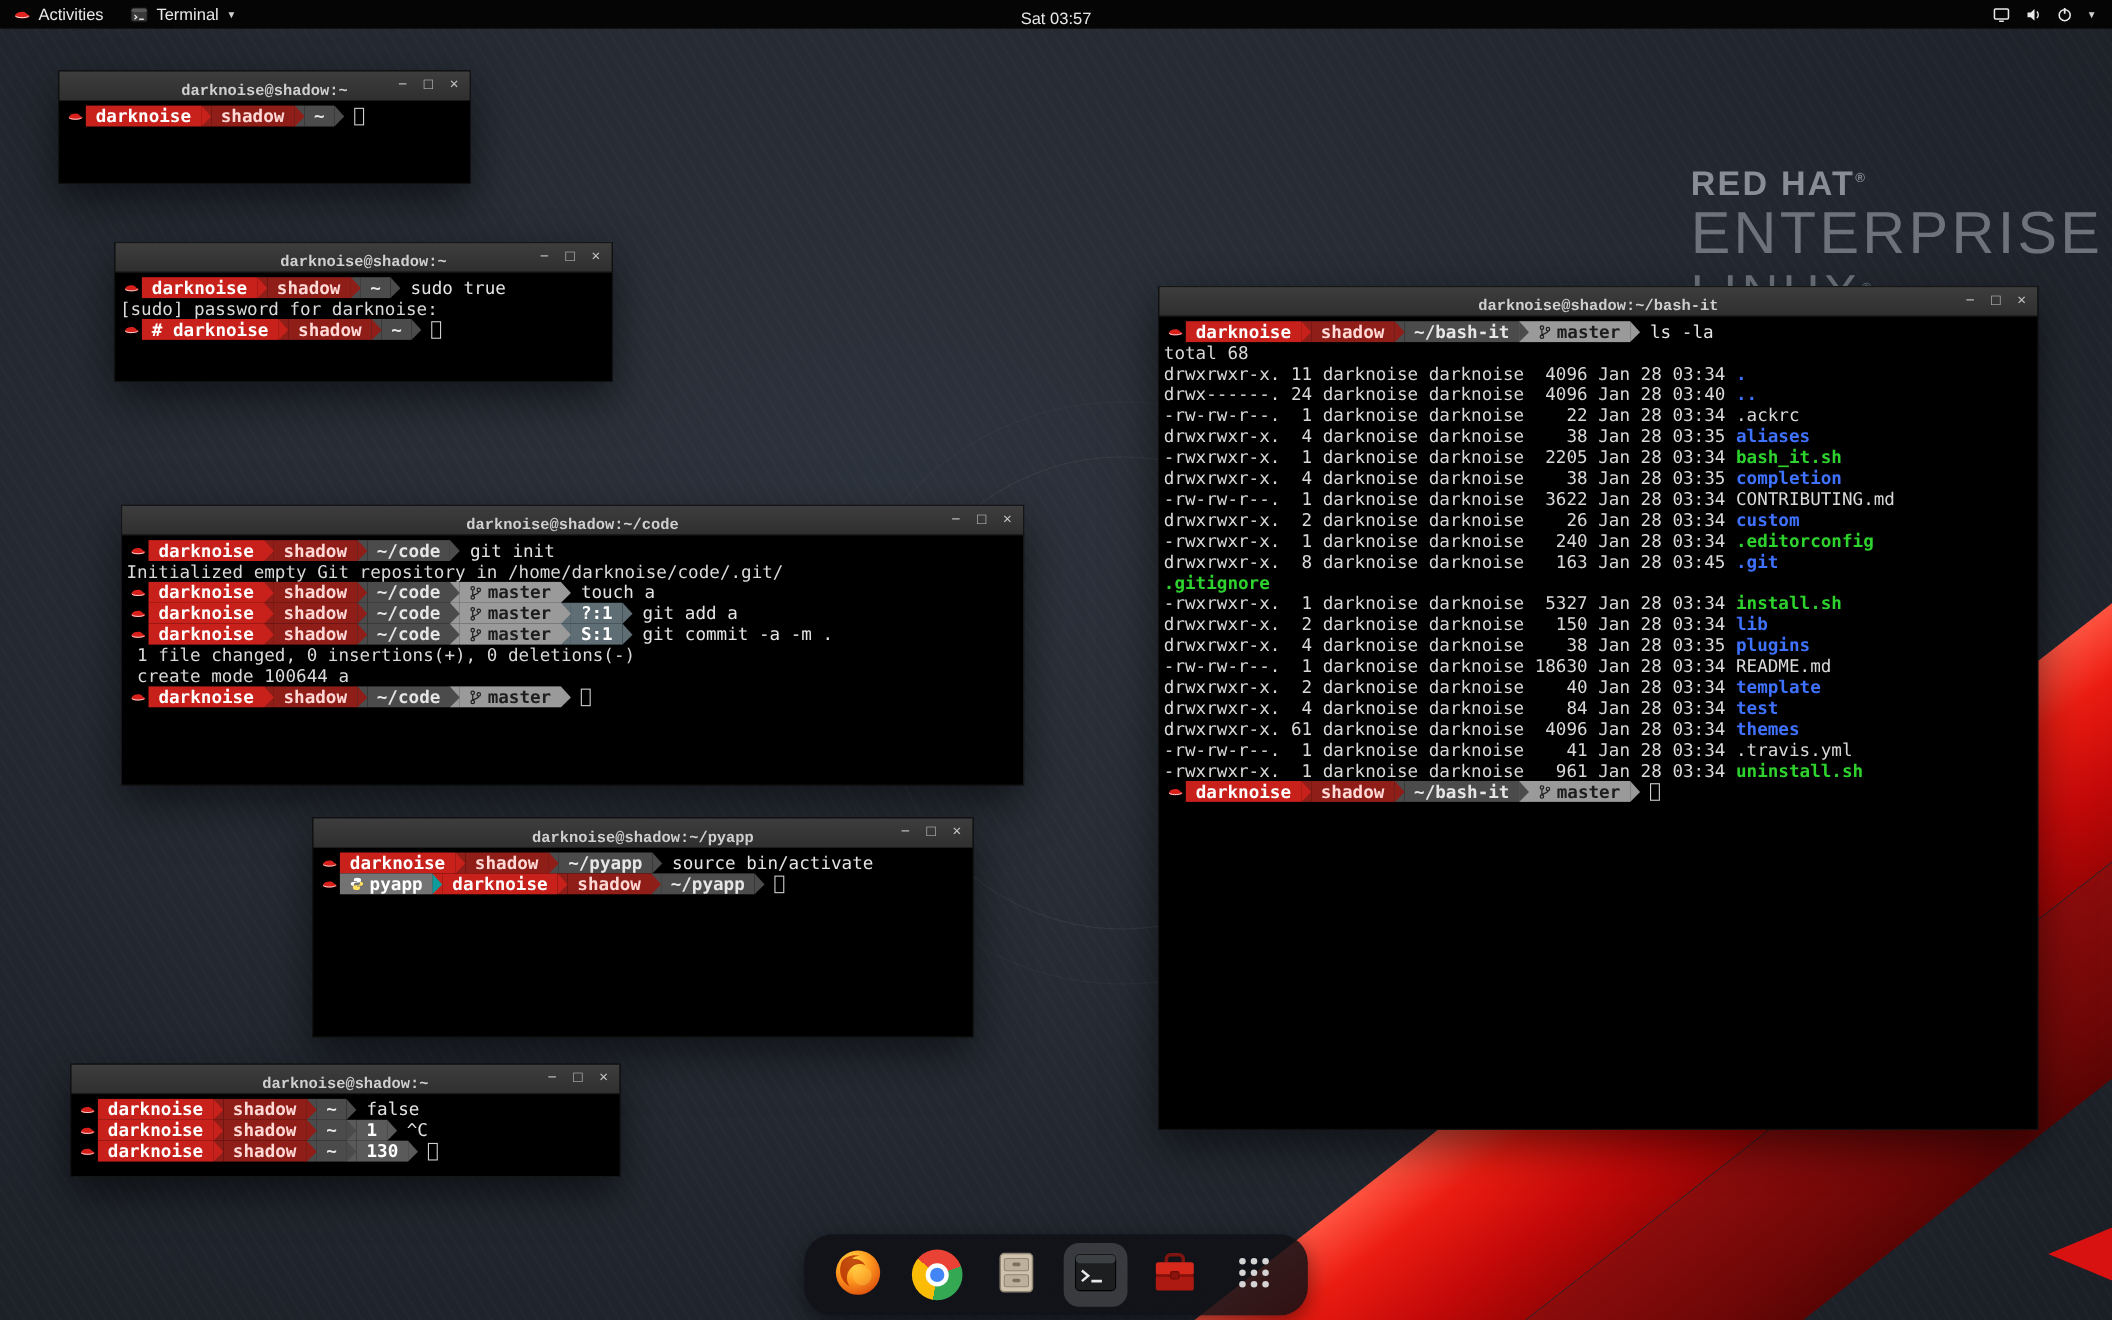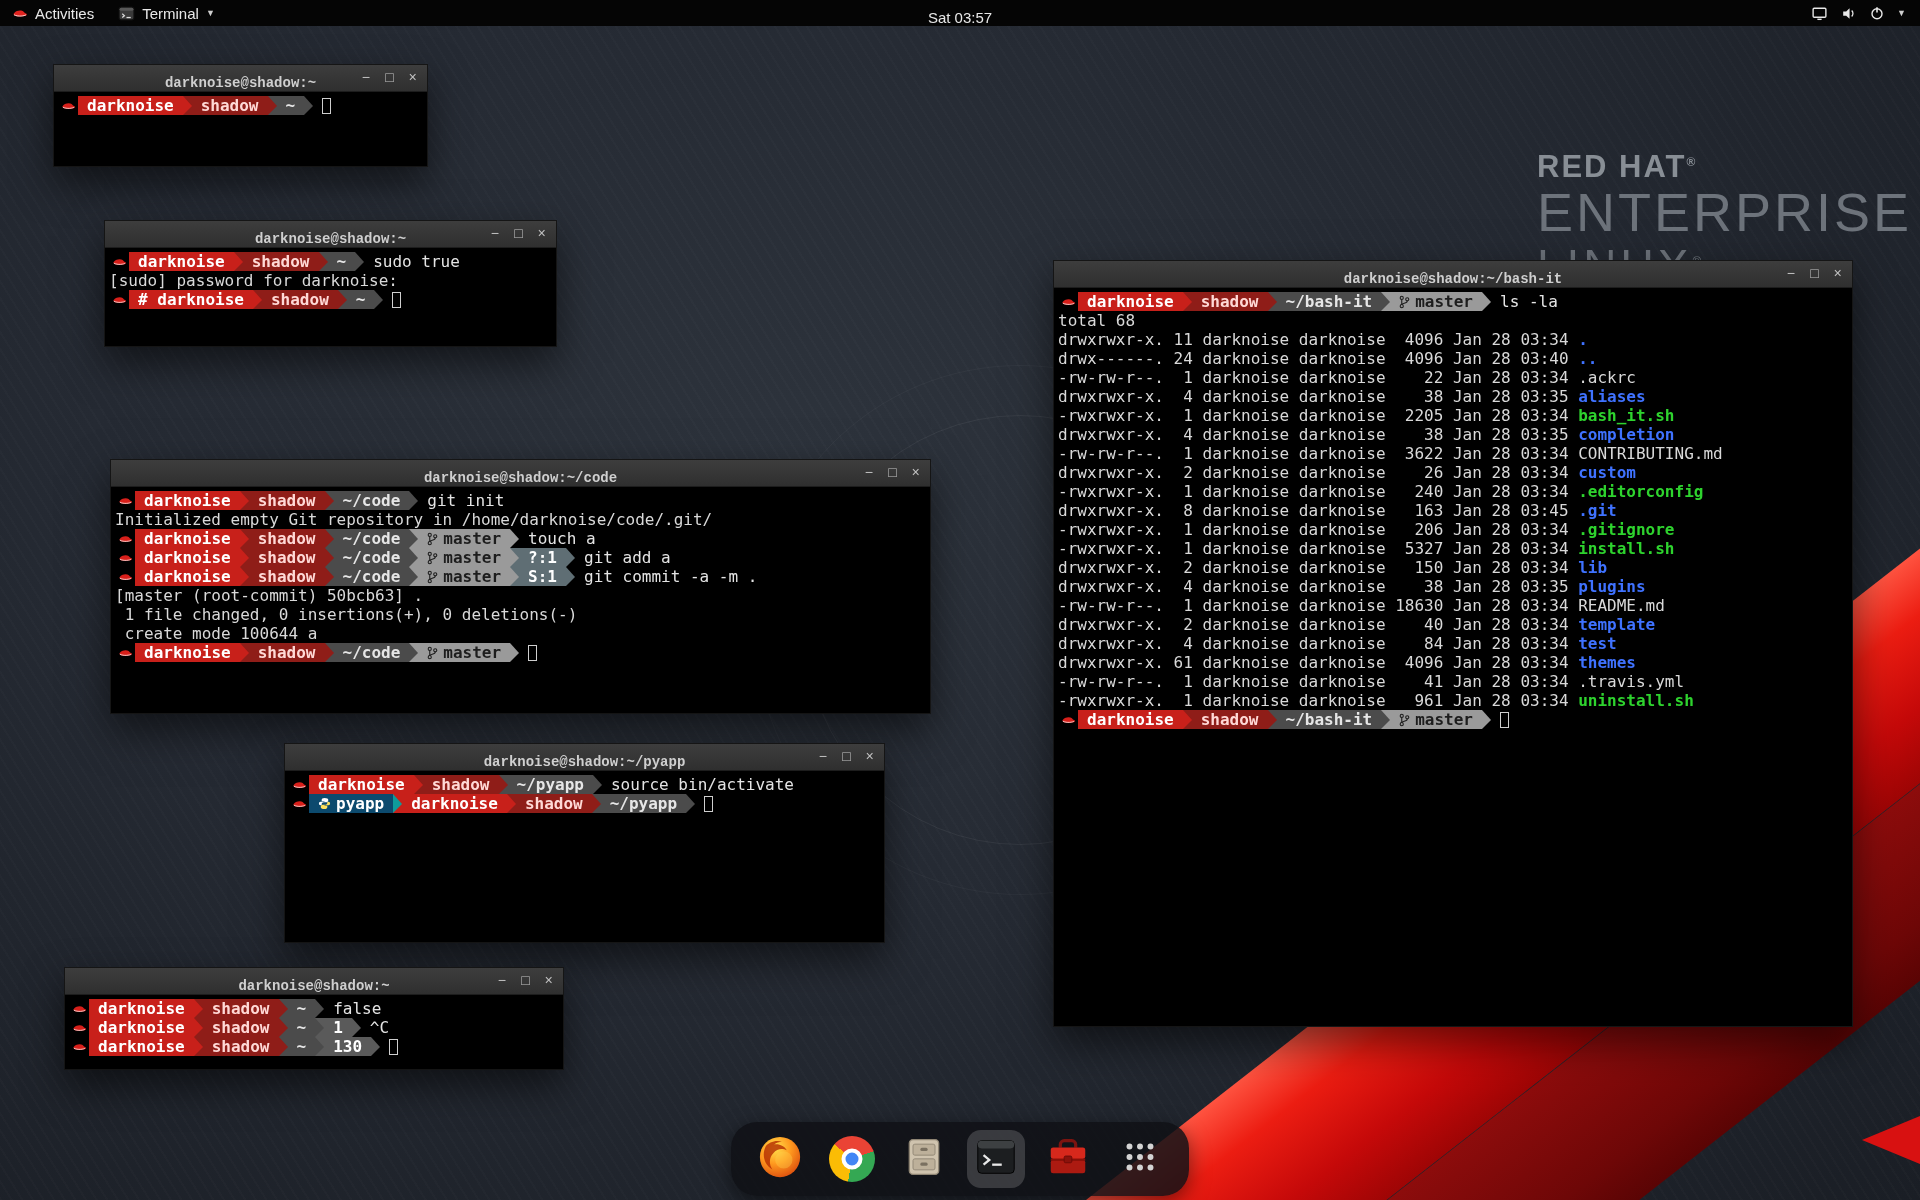--- a/index.html
+++ b/index.html
@@ -228,21 +228,20 @@
                 </svg></span><span>master</span></span><span class="sep" style="border-left-color: rgb(154, 154, 154); background: rgb(95, 110, 116);"></span><span class="seg seg-gitstat" style="background: rgb(95, 110, 116); color: rgb(255, 255, 255);"><span>?:1</span></span><span class="sep" style="border-left-color: rgb(95, 110, 116); background: transparent;"></span><span class="cmd">git add a</span></div>
           <div class="line"><span class="hat"><svg width="15" height="11" viewBox="0 0 20 14">
                 <path d="M2 9c0-1 2-5 8-5 4 0 5 2 6 3l2 1c1 .5 1 2-1 2.5-2 .6-5 1-8 1S3 11 2 9z" fill="#d81f1a"></path>
                 <path d="M2.5 9.2c2 1.3 6 1.8 9 1.6 3-.2 4.8-.8 6-1.5" stroke="#fff" stroke-width="1" fill="none"></path>
               </svg></span><span class="seg seg-user" style="background: rgb(200, 32, 26); color: rgb(255, 255, 255);"><span>darknoise</span></span><span class="sep" style="border-left-color: rgb(200, 32, 26); background: rgb(143, 29, 24);"></span><span class="seg seg-host" style="background: rgb(143, 29, 24); color: rgb(255, 217, 214);"><span>shadow</span></span><span class="sep" style="border-left-color: rgb(143, 29, 24); background: rgb(75, 75, 75);"></span><span class="seg seg-path" style="background: rgb(75, 75, 75); color: rgb(230, 230, 230);"><span>~/code</span></span><span class="sep" style="border-left-color: rgb(75, 75, 75); background: rgb(154, 154, 154);"></span><span class="seg seg-git" style="background: rgb(154, 154, 154); color: rgb(29, 29, 29);"><span class="seg-icon"><svg width="11" height="14" viewBox="0 0 12 15">
                   <circle cx="3" cy="3" r="1.7" fill="none" stroke="currentColor" stroke-width="1.2"></circle>
                   <circle cx="3" cy="12" r="1.7" fill="none" stroke="currentColor" stroke-width="1.2"></circle>
                   <circle cx="9" cy="4.5" r="1.7" fill="none" stroke="currentColor" stroke-width="1.2"></circle>
                   <path d="M3 4.8v5.4 M9 6.3c0 3-6 2.2-6 4.5" stroke="currentColor" stroke-width="1.2" fill="none"></path>
                 </svg></span><span>master</span></span><span class="sep" style="border-left-color: rgb(154, 154, 154); background: rgb(95, 110, 116);"></span><span class="seg seg-gitstat" style="background: rgb(95, 110, 116); color: rgb(255, 255, 255);"><span>S:1</span></span><span class="sep" style="border-left-color: rgb(95, 110, 116); background: transparent;"></span><span class="cmd">git commit -a -m .</span></div>
-          <div class="line"><span class="plain">[master (root-commit) 50bcb63] .</span></div>
           <div class="line"><span class="plain"> 1 file changed, 0 insertions(+), 0 deletions(-)</span></div>
           <div class="line"><span class="plain"> create mode 100644 a</span></div>
           <div class="line"><span class="hat"><svg width="15" height="11" viewBox="0 0 20 14">
                 <path d="M2 9c0-1 2-5 8-5 4 0 5 2 6 3l2 1c1 .5 1 2-1 2.5-2 .6-5 1-8 1S3 11 2 9z" fill="#d81f1a"></path>
                 <path d="M2.5 9.2c2 1.3 6 1.8 9 1.6 3-.2 4.8-.8 6-1.5" stroke="#fff" stroke-width="1" fill="none"></path>
               </svg></span><span class="seg seg-user" style="background: rgb(200, 32, 26); color: rgb(255, 255, 255);"><span>darknoise</span></span><span class="sep" style="border-left-color: rgb(200, 32, 26); background: rgb(143, 29, 24);"></span><span class="seg seg-host" style="background: rgb(143, 29, 24); color: rgb(255, 217, 214);"><span>shadow</span></span><span class="sep" style="border-left-color: rgb(143, 29, 24); background: rgb(75, 75, 75);"></span><span class="seg seg-path" style="background: rgb(75, 75, 75); color: rgb(230, 230, 230);"><span>~/code</span></span><span class="sep" style="border-left-color: rgb(75, 75, 75); background: rgb(154, 154, 154);"></span><span class="seg seg-git" style="background: rgb(154, 154, 154); color: rgb(29, 29, 29);"><span class="seg-icon"><svg width="11" height="14" viewBox="0 0 12 15">
                   <circle cx="3" cy="3" r="1.7" fill="none" stroke="currentColor" stroke-width="1.2"></circle>
                   <circle cx="3" cy="12" r="1.7" fill="none" stroke="currentColor" stroke-width="1.2"></circle>
                   <circle cx="9" cy="4.5" r="1.7" fill="none" stroke="currentColor" stroke-width="1.2"></circle>
                   <path d="M3 4.8v5.4 M9 6.3c0 3-6 2.2-6 4.5" stroke="currentColor" stroke-width="1.2" fill="none"></path>
@@ -259,21 +258,21 @@
           </span>
         </div>
         <div class="term">
           <div class="line"><span class="hat"><svg width="15" height="11" viewBox="0 0 20 14">
                 <path d="M2 9c0-1 2-5 8-5 4 0 5 2 6 3l2 1c1 .5 1 2-1 2.5-2 .6-5 1-8 1S3 11 2 9z" fill="#d81f1a"></path>
                 <path d="M2.5 9.2c2 1.3 6 1.8 9 1.6 3-.2 4.8-.8 6-1.5" stroke="#fff" stroke-width="1" fill="none"></path>
               </svg></span><span class="seg seg-user" style="background: rgb(200, 32, 26); color: rgb(255, 255, 255);"><span>darknoise</span></span><span class="sep" style="border-left-color: rgb(200, 32, 26); background: rgb(143, 29, 24);"></span><span class="seg seg-host" style="background: rgb(143, 29, 24); color: rgb(255, 217, 214);"><span>shadow</span></span><span class="sep" style="border-left-color: rgb(143, 29, 24); background: rgb(75, 75, 75);"></span><span class="seg seg-path" style="background: rgb(75, 75, 75); color: rgb(230, 230, 230);"><span>~/pyapp</span></span><span class="sep" style="border-left-color: rgb(75, 75, 75); background: transparent;"></span><span class="cmd">source bin/activate</span></div>
           <div class="line"><span class="hat"><svg width="15" height="11" viewBox="0 0 20 14">
                 <path d="M2 9c0-1 2-5 8-5 4 0 5 2 6 3l2 1c1 .5 1 2-1 2.5-2 .6-5 1-8 1S3 11 2 9z" fill="#d81f1a"></path>
                 <path d="M2.5 9.2c2 1.3 6 1.8 9 1.6 3-.2 4.8-.8 6-1.5" stroke="#fff" stroke-width="1" fill="none"></path>
-              </svg></span><span class="seg seg-venv" style="background: #0c4a6e; color: rgb(255, 255, 255); text-align: center;"><span class="seg-icon"><svg width="13" height="13" viewBox="0 0 14 14">
+              </svg></span><span class="seg seg-venv" style="background: #737373; color: rgb(255, 255, 255); text-align: center;"><span class="seg-icon"><svg width="13" height="13" viewBox="0 0 14 14">
                   <path d="M7 1C5 1 4 1.8 4 3v1.5h3v.7H2.8C1.6 5.2 1 6 1 7s.6 1.8 1.8 1.8H4V7.5C4 6.4 5 5.6 6.2 5.6H9c1 0 2-.8 2-1.9V3c0-1.2-1.2-2-4-2z" fill="#ffffff"></path>
                   <path d="M7 13c2 0 3-.8 3-2V9.5H7v-.7h4.2c1.2 0 1.8-.8 1.8-1.8s-.6-1.8-1.8-1.8H10v1.3c0 1.1-1 1.9-2.2 1.9H5c-1 0-2 .8-2 1.9V11c0 1.2 1.2 2 4 2z" fill="#ffe05c"></path>
                 </svg></span><span>pyapp</span></span><span class="sep" style="border-left-color: rgb(15, 155, 155); background: rgb(200, 32, 26);"></span><span class="seg seg-user" style="background: rgb(200, 32, 26); color: rgb(255, 255, 255);"><span>darknoise</span></span><span class="sep" style="border-left-color: rgb(200, 32, 26); background: rgb(143, 29, 24);"></span><span class="seg seg-host" style="background: rgb(143, 29, 24); color: rgb(255, 217, 214);"><span>shadow</span></span><span class="sep" style="border-left-color: rgb(143, 29, 24); background: rgb(75, 75, 75);"></span><span class="seg seg-path" style="background: rgb(75, 75, 75); color: rgb(230, 230, 230);"><span>~/pyapp</span></span><span class="sep" style="border-left-color: rgb(75, 75, 75); background: transparent;"></span><span class="cursor"></span></div>
         </div>
       </div>
       <div class="win win-w5">
         <div class="titlebar">
           <span class="title">darknoise@shadow:~</span>
           <span class="controls">
             <span class="wbtn">−</span>
@@ -319,21 +318,21 @@
           <div class="line"><span class="plain">drwxrwxr-x. 11 darknoise darknoise  4096 Jan 28 03:34 </span><span class="fname fname-dir">.</span></div>
           <div class="line"><span class="plain">drwx------. 24 darknoise darknoise  4096 Jan 28 03:40 </span><span class="fname fname-dir">..</span></div>
           <div class="line"><span class="plain">-rw-rw-r--.  1 darknoise darknoise    22 Jan 28 03:34 </span><span class="fname fname-plain">.ackrc</span></div>
           <div class="line"><span class="plain">drwxrwxr-x.  4 darknoise darknoise    38 Jan 28 03:35 </span><span class="fname fname-dir">aliases</span></div>
           <div class="line"><span class="plain">-rwxrwxr-x.  1 darknoise darknoise  2205 Jan 28 03:34 </span><span class="fname fname-exec">bash_it.sh</span></div>
           <div class="line"><span class="plain">drwxrwxr-x.  4 darknoise darknoise    38 Jan 28 03:35 </span><span class="fname fname-dir">completion</span></div>
           <div class="line"><span class="plain">-rw-rw-r--.  1 darknoise darknoise  3622 Jan 28 03:34 </span><span class="fname fname-plain">CONTRIBUTING.md</span></div>
           <div class="line"><span class="plain">drwxrwxr-x.  2 darknoise darknoise    26 Jan 28 03:34 </span><span class="fname fname-dir">custom</span></div>
           <div class="line"><span class="plain">-rwxrwxr-x.  1 darknoise darknoise   240 Jan 28 03:34 </span><span class="fname fname-exec">.editorconfig</span></div>
           <div class="line"><span class="plain">drwxrwxr-x.  8 darknoise darknoise   163 Jan 28 03:45 </span><span class="fname fname-dir">.git</span></div>
-          <div class="line"><span class="plain">-rwxrwxr-x.  1 darknoise darknoise   206 Jan 28 03:34 </span><span class="fname fname-exec">.gitignore</span></div>
+          <div class="line"><span class="fname fname-exec">.gitignore</span></div>
           <div class="line"><span class="plain">-rwxrwxr-x.  1 darknoise darknoise  5327 Jan 28 03:34 </span><span class="fname fname-exec">install.sh</span></div>
           <div class="line"><span class="plain">drwxrwxr-x.  2 darknoise darknoise   150 Jan 28 03:34 </span><span class="fname fname-dir">lib</span></div>
           <div class="line"><span class="plain">drwxrwxr-x.  4 darknoise darknoise    38 Jan 28 03:35 </span><span class="fname fname-dir">plugins</span></div>
           <div class="line"><span class="plain">-rw-rw-r--.  1 darknoise darknoise 18630 Jan 28 03:34 </span><span class="fname fname-plain">README.md</span></div>
           <div class="line"><span class="plain">drwxrwxr-x.  2 darknoise darknoise    40 Jan 28 03:34 </span><span class="fname fname-dir">template</span></div>
           <div class="line"><span class="plain">drwxrwxr-x.  4 darknoise darknoise    84 Jan 28 03:34 </span><span class="fname fname-dir">test</span></div>
           <div class="line"><span class="plain">drwxrwxr-x. 61 darknoise darknoise  4096 Jan 28 03:34 </span><span class="fname fname-dir">themes</span></div>
           <div class="line"><span class="plain">-rw-rw-r--.  1 darknoise darknoise    41 Jan 28 03:34 </span><span class="fname fname-plain">.travis.yml</span></div>
           <div class="line"><span class="plain">-rwxrwxr-x.  1 darknoise darknoise   961 Jan 28 03:34 </span><span class="fname fname-exec">uninstall.sh</span></div>
           <div class="line"><span class="hat"><svg width="15" height="11" viewBox="0 0 20 14">

